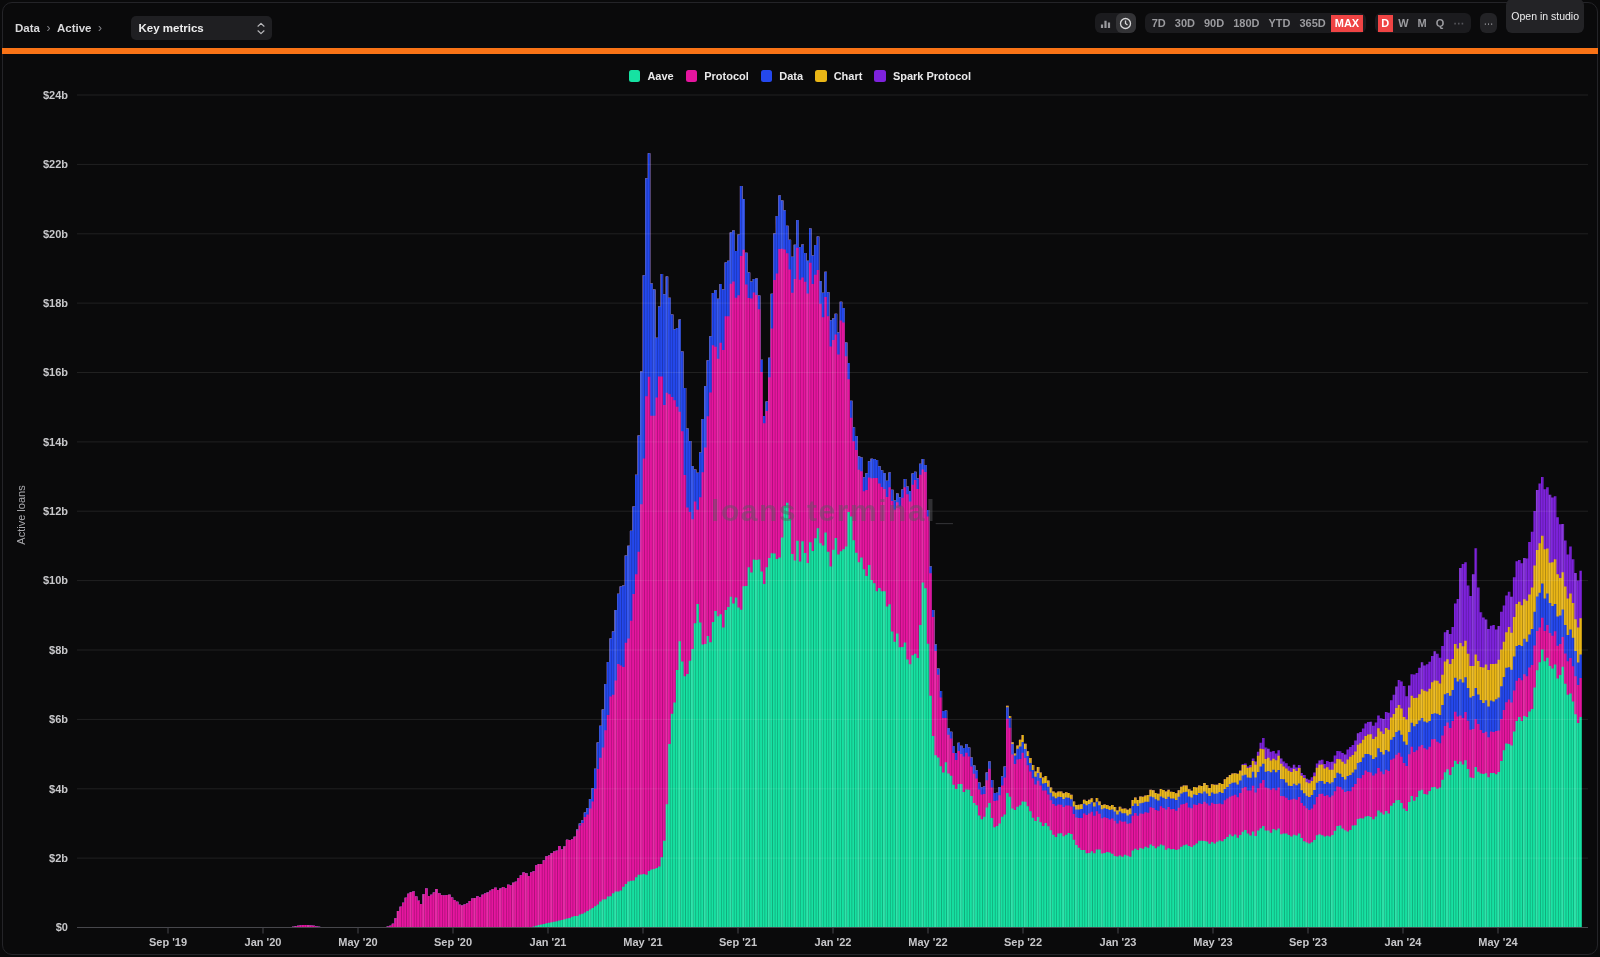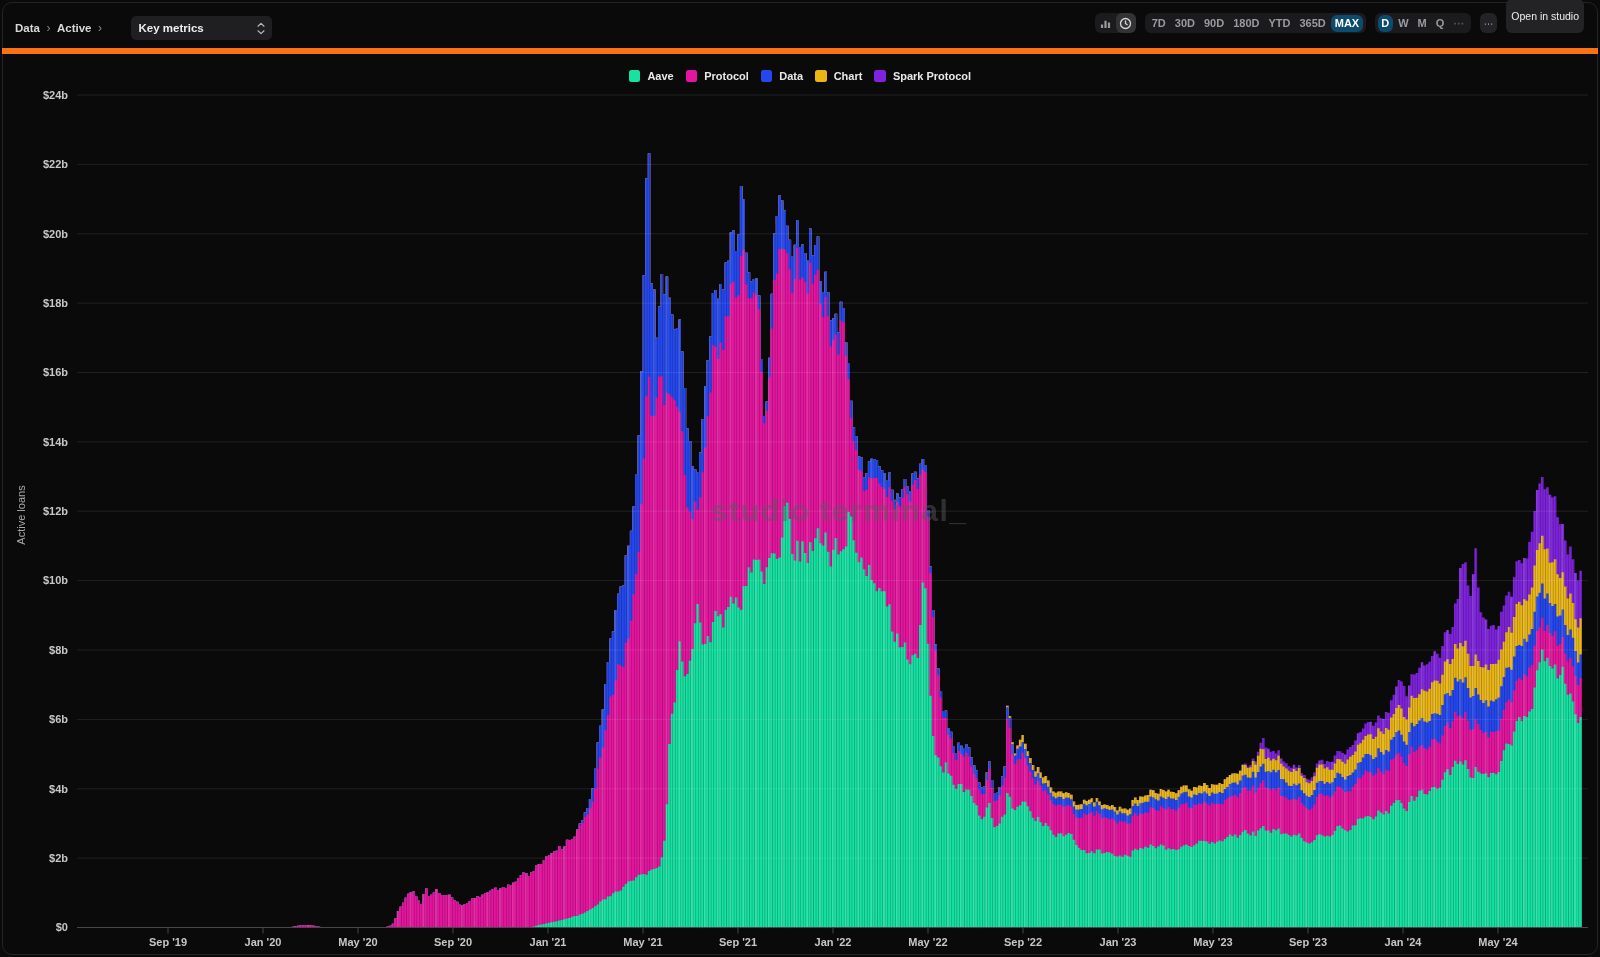--- a/index.html
+++ b/index.html
@@ -14,21 +14,21 @@
 .selbox { display:flex; align-items:center; justify-content:space-between;
   margin-left:23px; width:141px; height:20px; background:#1f1f22; border-radius:5px;
   padding:12px 7px; }
 .selbox span { color:#ededee; font-size:11.5px; font-weight:700; }
 .tools { position:absolute; right:14px; top:16px; display:flex; gap:9px; height:15px; align-items:flex-end;}
 .pillgrp { display:flex; align-items:center; background:#1b1b1e; border-radius:6px; height:20px; }
 .pillgrp .ib { width:20.5px; height:20px; display:flex; align-items:center; justify-content:center; }
 .pillgrp .ib.sel { background:#333336; border-radius:6px; }
 .seg { display:flex; align-items:center; background:#1b1b1e; border-radius:6px; height:20px; padding:0 2px;}
 .seg b { font-size:11px; font-weight:700; color:#9b9b9f; padding:0 3.5px; margin:0 1px; }
-.seg b.sel { background:#0c4a6e; color:#ffffff; border-radius:6px; height:17px; line-height:17px; }
+.seg b.sel { background:#ef4444; color:#ffffff; border-radius:0; height:17px; line-height:17px; }
 .seg b.dis { color:#55555a; }
 .btn { background:#232326; border-radius:6px; height:20px; display:flex; align-items:center;
   color:#ededee; font-size:10.5px; font-weight:500; padding:17px 5px; }
 .legend { position:absolute; left:0; top:70px; width:1600px; display:flex; justify-content:center; gap:12px;align-items:center; }
 .litem { display:flex; align-items:center; gap:7px; }
 .sq { width:11.5px; height:11.5px; border-radius:2.5px; }
 .litem span { color:#e9e9ea; font-size:11px; font-weight:700; }
 svg text { fill:#c7c7ca; font-size:11px; font-weight:700; font-family:"Liberation Sans",sans-serif; }
 svg text.axname { fill:#a9a9ad; font-weight:400; }
 .wm { position:absolute; left:711px; top:494px; color:#5a5a5f; opacity:.48;
@@ -116,21 +116,21 @@
 <text x="928.0" y="945.5" text-anchor="middle">May '22</text>
 <text x="1023.0" y="945.5" text-anchor="middle">Sep '22</text>
 <text x="1118.0" y="945.5" text-anchor="middle">Jan '23</text>
 <text x="1213.0" y="945.5" text-anchor="middle">May '23</text>
 <text x="1308.0" y="945.5" text-anchor="middle">Sep '23</text>
 <text x="1403.0" y="945.5" text-anchor="middle">Jan '24</text>
 <text x="1498.0" y="945.5" text-anchor="middle">May '24</text>
 </g>
 <text class="axname" x="25" y="515" transform="rotate(-90 25 515)" text-anchor="middle">Active loans</text>
 </svg>
-<div class="wm">studio terminal_</div>
+<div class="wm">loans terminal_</div>
 <div class="hdr">
   <div class="crumbs">
     <span class="crumb">Data</span>
       <span class="csep">›</span>
     <span class="crumb">Active</span>
       <span class="csep">›</span>
     <div class="selbox">
         <span>Key metrics</span>
       <svg width="8" height="13" viewBox="0 0 8 13">
           <path d="M1 4.2L4 1.4L7 4.2M1 8.8L4 11.6L7 8.8" stroke="#b9b9bc" stroke-width="1.2" fill="none" stroke-linecap="round" stroke-linejoin="round"></path>

